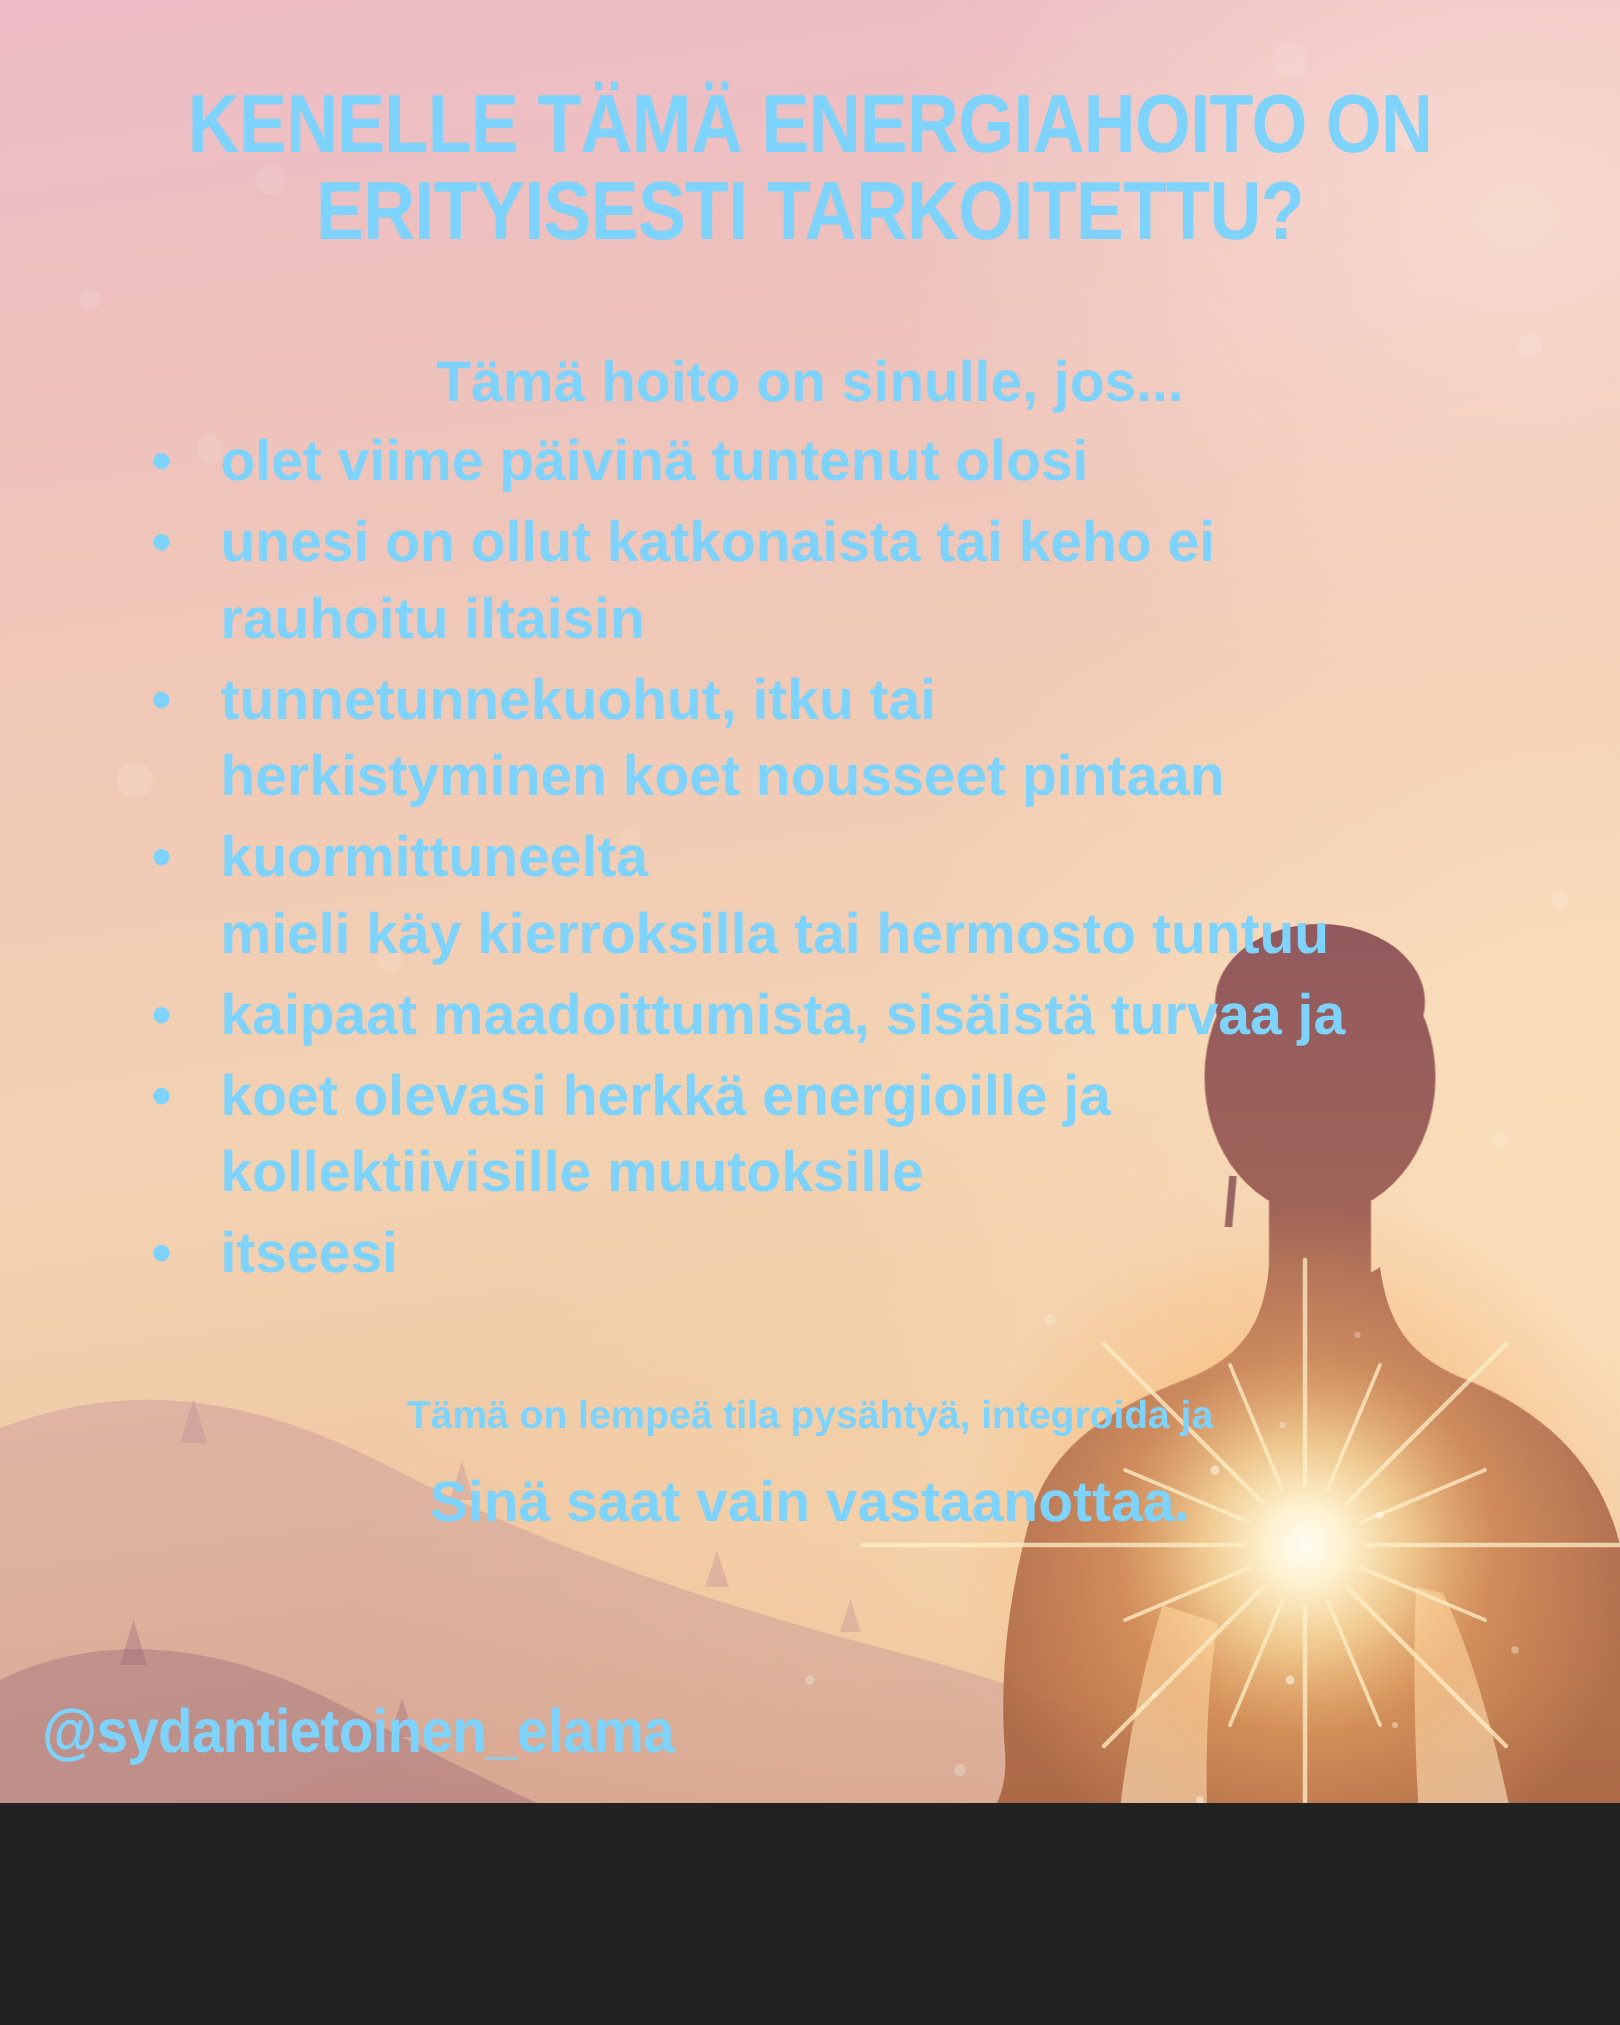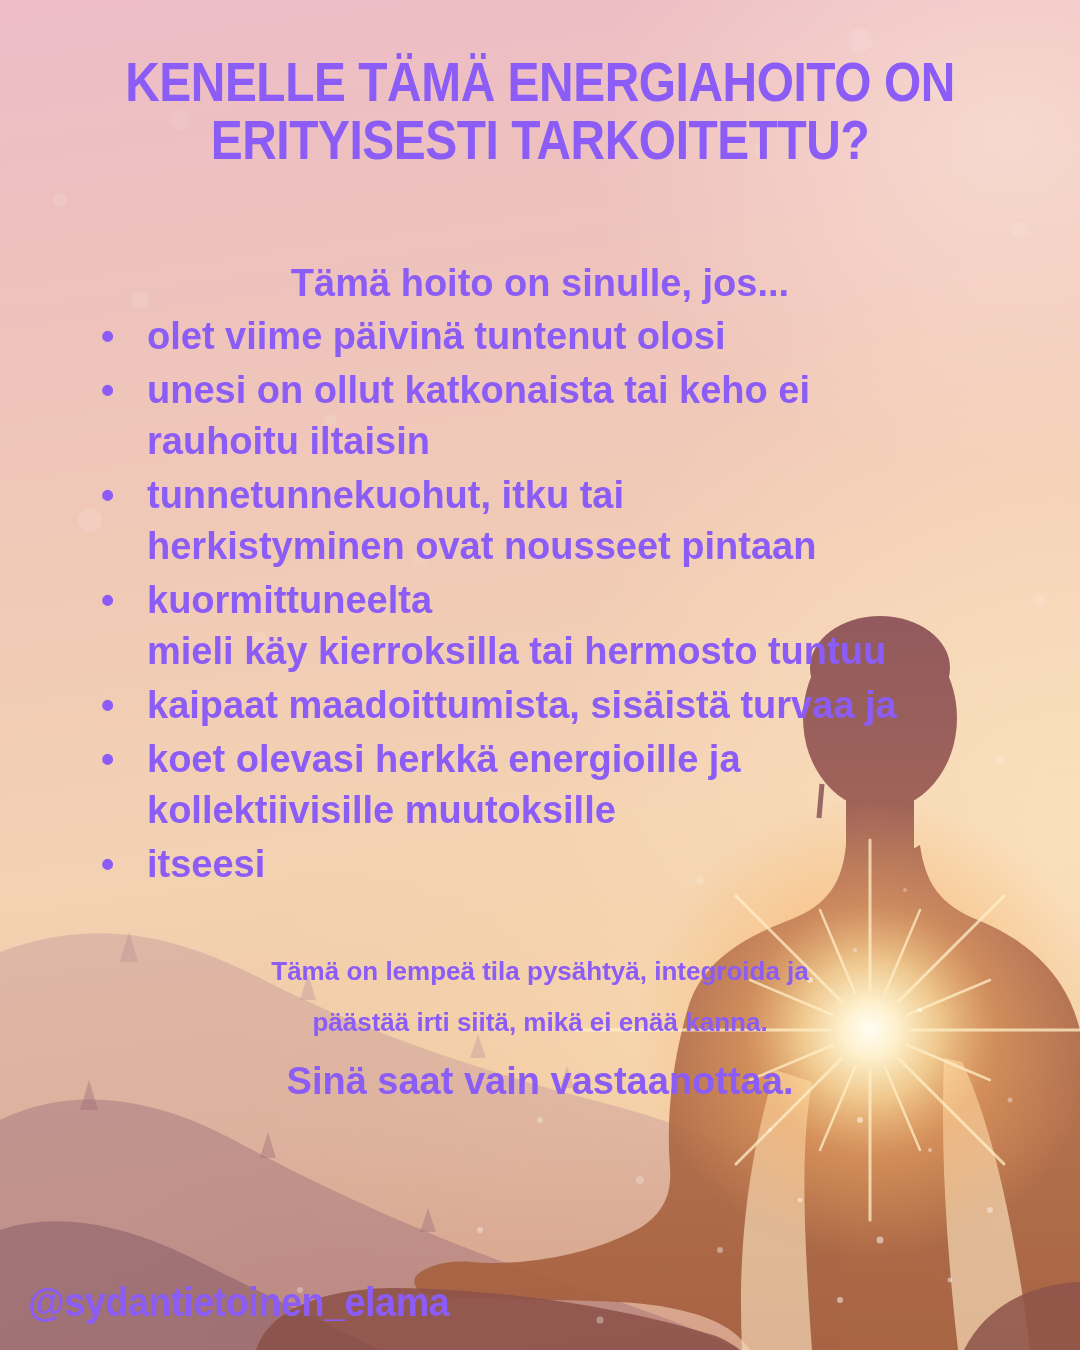--- a/index.html
+++ b/index.html
@@ -1,21 +1,21 @@
 <!DOCTYPE html>
 <html lang="fi"><head>
 <meta charset="utf-8">
 <style>
   html,body{margin:0;padding:0;background:#222;}
   .canvas{
     position:relative;
-    width:1080px;height:1350px;
+    width:1080px;height:1202px;
     overflow:hidden;
     font-family:"Liberation Sans", sans-serif;
-    color:#8b5cf6;
+    color:#7dd3fc;
   }
   
   .bg-base{
     position:absolute;inset:0;
     background:
       radial-gradient(650px 520px at 1010px 140px, rgba(255,235,220,0.55), rgba(255,235,220,0) 65%),
       radial-gradient(820px 980px at 1060px 840px, rgba(253,229,192,0.75), rgba(253,229,192,0) 62%),
       radial-gradient(560px 420px at 620px 1060px, rgba(252,224,180,0.45), rgba(252,224,180,0) 70%),
       radial-gradient(700px 360px at 540px 1360px, rgba(229,166,110,0.40), rgba(229,166,110,0) 75%),
       linear-gradient(172deg,#edbcc7 0%, #eec2bd 20%, #f1cab6 40%, #f3d2b2 60%, #efc6a0 80%, #e5af87 100%);
@@ -25,21 +25,21 @@
   .content{position:absolute;left:0;top:0;right:0;}
   .title{
     margin:54px 30px 0;
     text-align:center;
     font-size:55px;font-weight:700;
     line-height:1.05;letter-spacing:-0.5px;
     transform:scaleX(0.87);transform-origin:50% 0;
   }
   .title span{display:block;white-space:nowrap;}
   .intro{
-    margin:88px 40px 0;
+    margin:60px 40px 0;
     text-align:center;
     font-size:38px;font-weight:700;line-height:51px;
     white-space:nowrap;
   }
   ul.bullets{
     margin:2px 40px 0 95px;padding:0;list-style:none;
     font-size:38px;font-weight:700;line-height:51px;
   }
   ul.bullets li{display:flex;margin-bottom:3px;}
   .bullet-marker{flex:0 0 46px;padding-left:6px;}
@@ -201,21 +201,21 @@
         <span class="bullet-marker">•</span>
         <span class="bullet-text">
           <span>unesi on ollut katkonaista tai keho ei</span>
           <span>rauhoitu iltaisin</span>
         </span>
       </li>
       <li>
         <span class="bullet-marker">•</span>
         <span class="bullet-text">
           <span>tunnetunnekuohut, itku tai</span>
-          <span>herkistyminen ovat nousseet pintaan</span>
+          <span>herkistyminen koet nousseet pintaan</span>
         </span>
       </li>
       <li>
         <span class="bullet-marker">•</span>
         <span class="bullet-text">
           <span>kuormittuneelta</span>
           <span>mieli käy kierroksilla tai hermosto tuntuu</span>
         </span>
       </li>
       <li>
@@ -234,20 +234,19 @@
       <li>
         <span class="bullet-marker">•</span>
         <span class="bullet-text">
           <span>itseesi</span>
         </span>
       </li>
     </ul>
 
     <p class="closing-1">
       <span>Tämä on lempeä tila pysähtyä, integroida ja</span>
-      <span>päästää irti siitä, mikä ei enää kanna.</span>
     </p>
     <p class="closing-2">Sinä saat vain vastaanottaa.</p>
   </div>
 
   <div class="handle">@sydantietoinen_elama</div>
 
 </div>
 
 </body></html>

